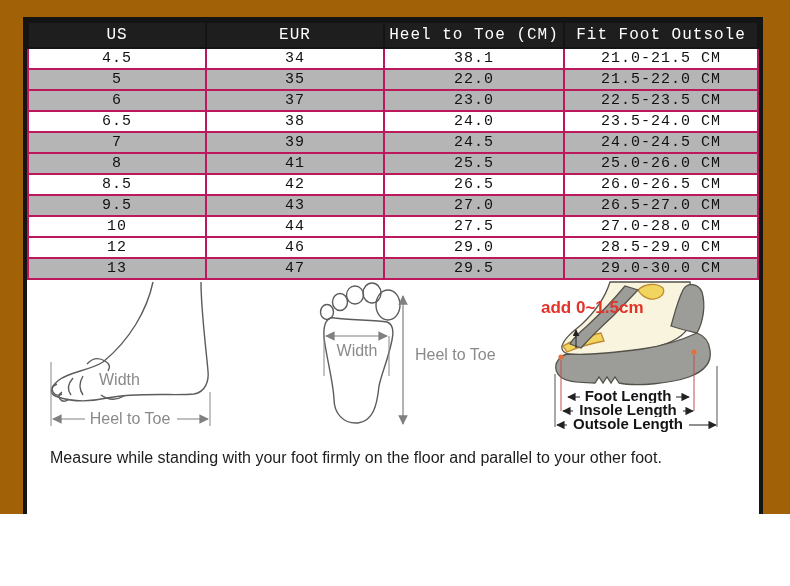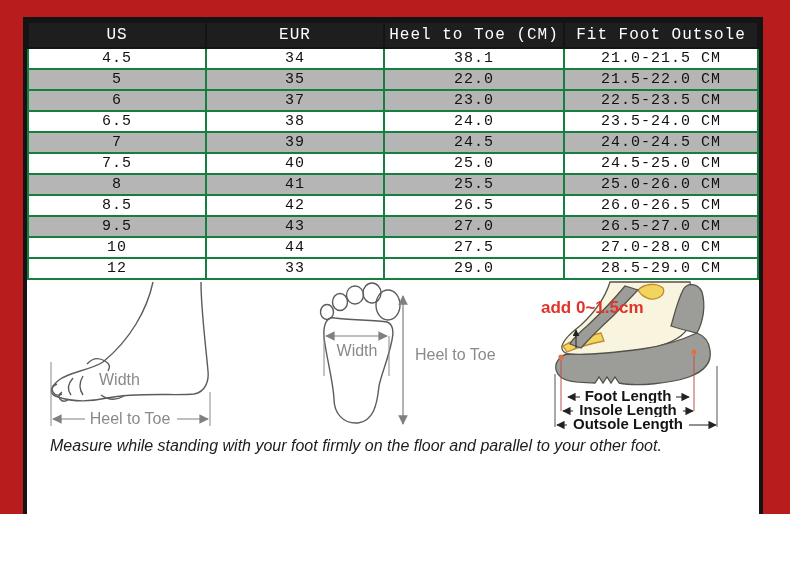--- a/index.html
+++ b/index.html
@@ -1,28 +1,28 @@
 <!DOCTYPE html>
 <html><head>
 <meta charset="utf-8">
 <style>
   html,body{margin:0;padding:0;background:#fff;}
-  .sheet{position:relative;width:790px;height:514px;background:#b91c1c;overflow:hidden;
+  .sheet{position:relative;width:790px;height:514px;background:#a16207;overflow:hidden;
          font-family:"Liberation Sans",sans-serif;}
   .frame{position:absolute;left:23px;top:17px;width:740px;height:549px;
          border:4px solid #141414;box-sizing:border-box;background:#fff;}
   table.size-chart{border-collapse:collapse;table-layout:fixed;width:100%;
          font-family:"Liberation Mono","DejaVu Sans Mono",monospace;}
   table.size-chart th{background:#1e1e1e;color:#ffffff;font-size:16px;font-weight:normal;
          height:24px;border:2px solid #141414;letter-spacing:1px;padding:0;}
   table.size-chart td{height:19px;text-align:center;font-size:15px;color:#111;
-         border:2px solid #15803d;letter-spacing:1px;padding:0;background:#fff;}
+         border:2px solid #be185d;letter-spacing:1px;padding:0;background:#fff;}
   table.size-chart tr.alt td{background:#b5b5b5;}
   svg.diagrams{display:block;margin:0;}
-  .caption{margin:3px 0 0 23px;font-size:16px;color:#1d1d1d;font-style:italic;}
+  .caption{margin:15px 0 0 23px;font-size:16px;color:#1d1d1d;}
   .glabel{font-size:16px;fill:#8a8a8a;}
   .blabel{font-size:15px;font-weight:bold;fill:#151515;}
   .rlabel{font-size:17px;font-weight:bold;fill:#e2332a;}
 </style>
 </head>
 <body>
 
 <div class="sheet">
   <div class="frame">
 
@@ -65,26 +65,20 @@
             <td>38</td>
             <td>24.0</td>
             <td>23.5-24.0 CM</td>
           </tr>
           <tr class="alt">
             <td>7</td>
             <td>39</td>
             <td>24.5</td>
             <td>24.0-24.5 CM</td>
           </tr>
-          <tr>
-            <td>7.5</td>
-            <td>40</td>
-            <td>25.0</td>
-            <td>24.5-25.0 CM</td>
-          </tr>
           <tr class="alt">
             <td>8</td>
             <td>41</td>
             <td>25.5</td>
             <td>25.0-26.0 CM</td>
           </tr>
           <tr>
             <td>8.5</td>
             <td>42</td>
             <td>26.5</td>
@@ -97,23 +91,29 @@
             <td>26.5-27.0 CM</td>
           </tr>
           <tr>
             <td>10</td>
             <td>44</td>
             <td>27.5</td>
             <td>27.0-28.0 CM</td>
           </tr>
           <tr>
             <td>12</td>
-            <td>33</td>
+            <td>46</td>
             <td>29.0</td>
             <td>28.5-29.0 CM</td>
+          </tr>
+          <tr class="alt">
+            <td>13</td>
+            <td>47</td>
+            <td>29.5</td>
+            <td>29.0-30.0 CM</td>
           </tr>
         </tbody>
     </table>
 
     <svg class="diagrams" width="732" height="154" viewBox="0 0 732 154">
       <defs>
         <marker id="ag" viewBox="0 0 10 10" refX="9" refY="5" markerWidth="8" markerHeight="8" orient="auto-start-reverse">
             <path d="M0,0L10,5L0,10z" fill="#808080"></path>
           </marker>
         <marker id="ab" viewBox="0 0 10 10" refX="9" refY="5" markerWidth="7" markerHeight="7" orient="auto-start-reverse">

